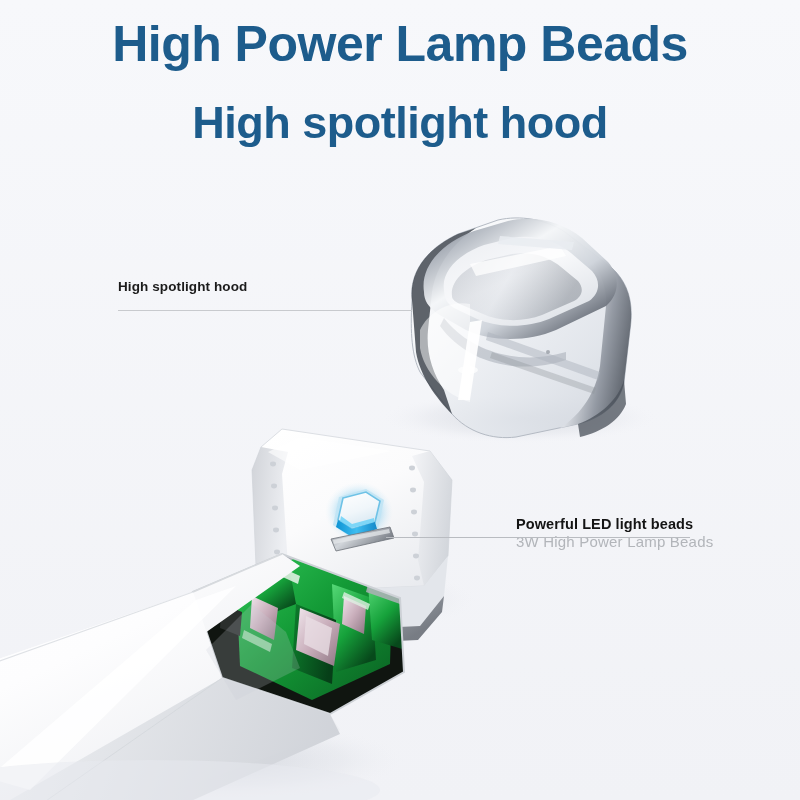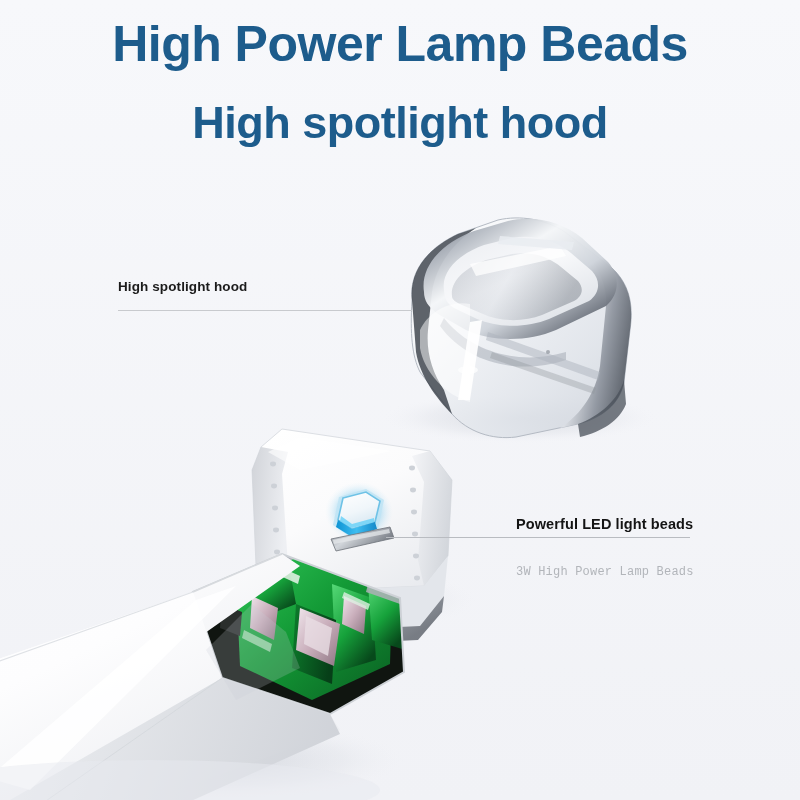--- a/index.html
+++ b/index.html
@@ -78,28 +78,26 @@
   }
   .callout-right .c-rule {
     position: absolute;
     left: -130px;
     top: 21px;
     width: 304px;
     height: 1px;
     background: #b9bcc1;
   }
   .callout-right .c-sub {
-    margin-top: 30px;
-    font-size: 12px;
+    font-size: 15px;
     font-weight: normal;
     color: #b2b5ba;
     letter-spacing: 0.2px;
     white-space: nowrap;
     line-height: 18px;
-    font-family: Liberation Mono, monospace;
   }
 
   
   .stage {
     position: absolute;
     left: 0; top: 0;
     width: 800px; height: 800px;
     z-index: 10;
   }
   .stage svg { display: block; }

